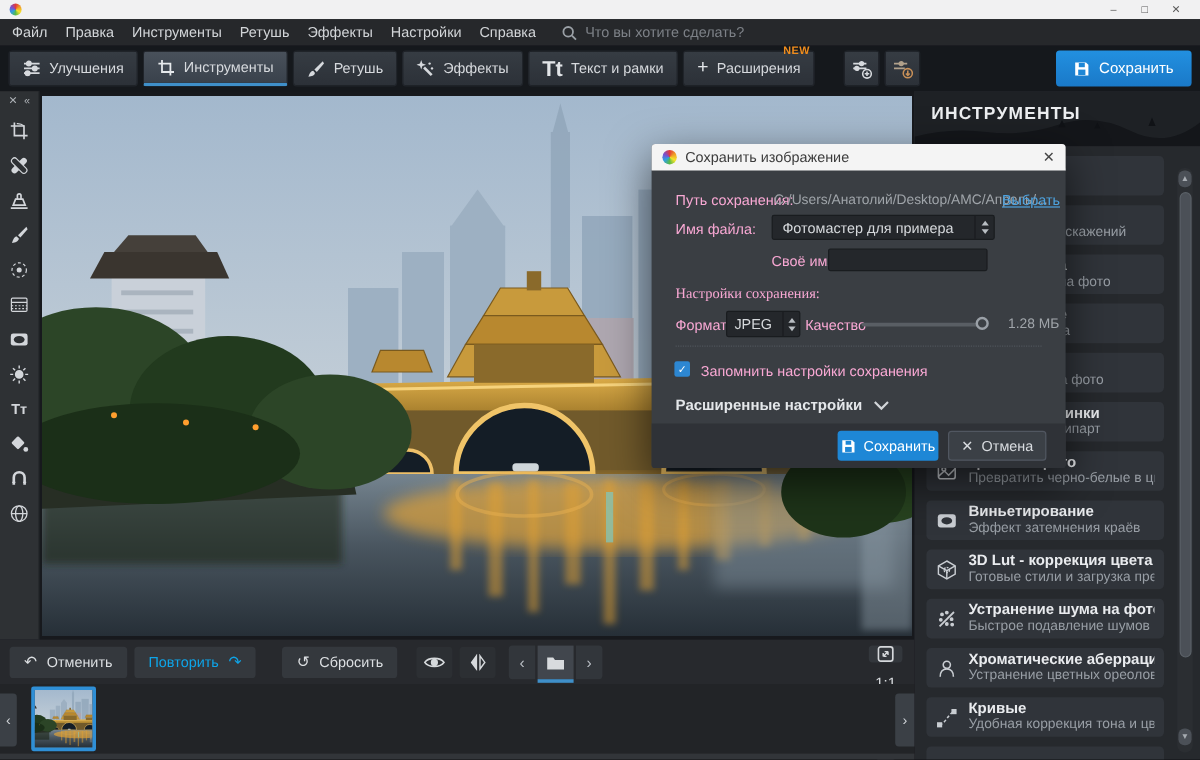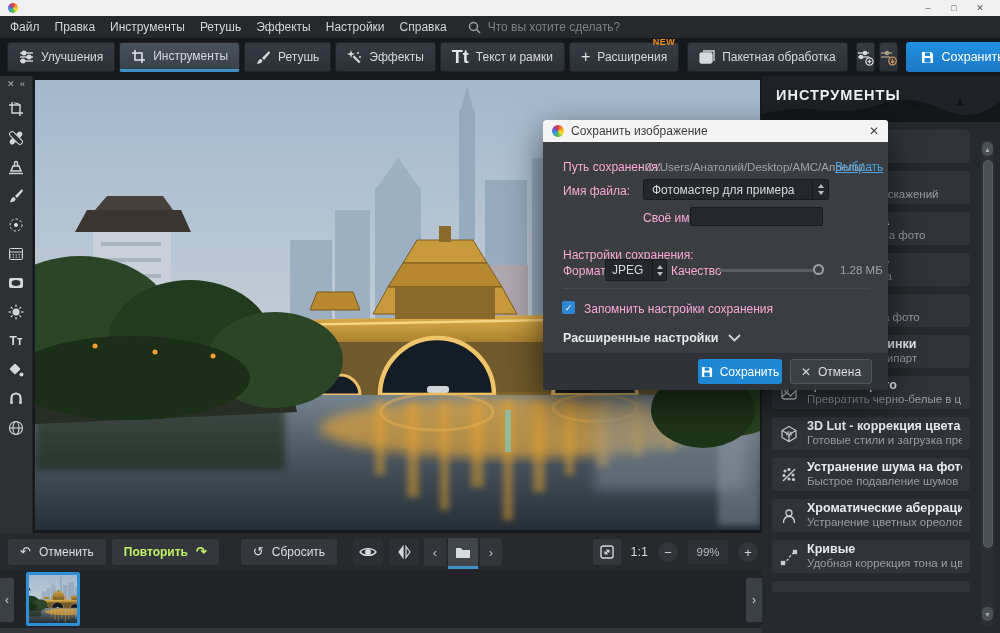--- a/index.html
+++ b/index.html
@@ -55,30 +55,30 @@
   .t-sub { font-size:11.5px; color:#989ea5; white-space:nowrap; }
   .tool-stub { height:11px; background:#30343a; border-radius:4px 4px 0 0; }
   .scrollbar { position:absolute; right:6px; top:64px; width:13px; height:487px; background:#2b2e32; border-radius:6px; }
   .sb-up,.sb-down { position:absolute; left:1px; width:11px; height:14px; background:#4b5057; border-radius:5px; color:#a6abb1; font-size:7px; display:flex; align-items:center; justify-content:center; }
   .sb-up { top:2px; } .sb-down { bottom:6px; }
   .sb-thumb { position:absolute; left:1.5px; top:20px; width:10px; height:388px; background:#4b5057; border:1px solid #5a6067; border-radius:5px; }
 
   
   #bottombar { position:absolute; left:0; top:533px; width:762px; height:37px; background:#27292d; display:flex; align-items:center; padding:0 8px; gap:6px; }
   .bb-btn { height:26px; background:#34383d; border-radius:3px; display:flex; align-items:center; gap:8px; padding:0 12px; font-size:12px; color:#dcdfe2; white-space:nowrap; }
-  .bb-btn.dim { color:#bef264;font-weight:bold; }
+  .bb-btn.dim { color:#0ea5e9; }
   .bb-ico { width:30px; height:26px; background:#2c2f33; border-radius:3px; display:flex; align-items:center; justify-content:center; color:#d6d9dc; }
   .arr { font-size:13px; }
   .navgroup { position:absolute; left:424px; top:5px; display:flex; gap:2px; }
   .navgroup .ntile { width:22px; height:28px; background:#32363b; display:flex; align-items:center; justify-content:center; color:#b9bec4; font-size:13px; }
   .navgroup .ntile:first-child { border-radius:3px 0 0 3px; }
   .navgroup .ntile:last-child { border-radius:0 3px 3px 0; }
   .navgroup .nfolder { position:relative; width:30px; height:28px; background:#41464d; display:flex; align-items:center; justify-content:center; }
   .navgroup .nfolder::after { content:""; position:absolute; left:0; bottom:-3px; width:100%; height:3px; background:#3f8fc9; }
-  .zoomctrl { position:absolute; right:4px; top:5px; display:flex; align-items:center; gap:10px; height:28px; }
+  .zoomctrl { position:absolute; right:4px; top:5px; display:flex; align-items:center; gap:10px; height:28px;flex-direction:column; }
   .zc-tile { width:28px; height:26px; background:#33373c; border-radius:3px; display:flex; align-items:center; justify-content:center; color:#d6d9dc; }
   .zc-ratio { font-size:12.5px; color:#d6d9dc; }
   .zc-round { width:20px; height:20px; border-radius:50%; background:#33373c; color:#d6d9dc; display:flex; align-items:center; justify-content:center; font-size:13px; line-height:1; }
   .zc-level { width:40px; height:24px; background:#2d3034; border-radius:3px; display:flex; align-items:center; justify-content:center; font-size:11.5px; color:#b9bec3; }
 
   
   #filmstrip { position:absolute; left:0; top:570px; width:762px; height:63px; background:#222427; }
   .fs-prev { position:absolute; left:0; top:8px; width:14px; height:44px; background:#3b4046; border-radius:0 3px 3px 0; display:flex; align-items:center; justify-content:center; color:#cfd3d7; font-size:12px; }
   .fs-next { position:absolute; left:746px; top:8px; width:16px; height:44px; background:#3b4046; border-radius:3px 0 0 3px; display:flex; align-items:center; justify-content:center; color:#cfd3d7; font-size:12px; }
   .fs-thumb { position:absolute; left:26px; top:2px; width:54px; height:54px; border:3px solid #2f8fd6; border-radius:2px; overflow:hidden; background:#44525e; }
@@ -305,29 +305,20 @@
   <div class="tab">
     <span style="font-weight:bold;font-size:18px;color:#e2e5e8">Tt</span>
     <span>Текст и рамки</span>
   </div>
   <div class="tab">
     <span style="font-size:16px;color:#e2e5e8;line-height:1">+</span>
     <span>Расширения</span>
     <span class="nbadge">NEW</span>
   </div>
   <span class="gap8"></span>
-  <div class="tab">
-    <span>
-        <svg width="16" height="14" viewBox="0 0 16 14" fill="none" stroke="#d6d9dd" stroke-width="1.3">
-          <rect x="1" y="3" width="12" height="10" rx="1.5" fill="#d6d9dd"></rect>
-          <path d="M4,1 H15 V11"></path>
-        </svg>
-      </span>
-    <span>Пакетная обработка</span>
-  </div>
   <span class="gap8"></span>
   <div class="iconbtn">
     <svg width="17" height="17" viewBox="0 0 17 17" stroke="#d6d9dd" stroke-width="1.3" fill="none">
         <line x1="1" y1="4" x2="12" y2="4"></line>
         <circle cx="8" cy="4" r="1.6" fill="#d6d9dd"></circle>
         <line x1="1" y1="8" x2="12" y2="8"></line>
         <circle cx="4" cy="8" r="1.6" fill="#d6d9dd"></circle>
         <circle cx="12.5" cy="12.5" r="3.6"></circle>
         <line x1="12.5" y1="10.6" x2="12.5" y2="14.4"></line>
         <line x1="10.6" y1="12.5" x2="14.4" y2="12.5"></line>
@@ -541,20 +532,32 @@
             <circle cx="6.5" cy="7" r="1.5"></circle>
           </svg>
         </span>
       <span class="t-txt">
           <span class="t-title">Цветные фото</span>
           <span class="t-sub">Превратить черно-белые в цветные</span>
         </span>
     </div>
     <div class="tool-item">
       <span class="t-ic">
+          <svg viewBox="0 0 18 18" width="18" height="18">
+            <rect x="1.5" y="3.5" width="15" height="11" rx="2.5" fill="currentColor"></rect>
+            <ellipse cx="9" cy="9" rx="4.5" ry="3" fill="#30343a"></ellipse>
+          </svg>
+        </span>
+      <span class="t-txt">
+          <span class="t-title">Виньетирование</span>
+          <span class="t-sub">Эффект затемнения краёв</span>
+        </span>
+    </div>
+    <div class="tool-item">
+      <span class="t-ic">
           <svg viewBox="0 0 18 18" width="18" height="18" stroke="currentColor" stroke-width="1.2" fill="none">
             <polygon points="9,1.5 16,5.5 16,12.5 9,16.5 2,12.5 2,5.5"></polygon>
             <polyline points="2,5.5 9,9.5 16,5.5"></polyline>
             <line x1="9" y1="9.5" x2="9" y2="16.5"></line>
             <circle cx="9" cy="9" r="2.2" stroke-dasharray="1.5 1"></circle>
           </svg>
         </span>
       <span class="t-txt">
           <span class="t-title">3D Lut - коррекция цвета</span>
           <span class="t-sub">Готовые стили и загрузка пресетов</span>
@@ -708,21 +711,21 @@
     <span class="sval">Фотомастер для примера</span>
     <span class="spinner">
         <span class="tri-up"></span>
         <span class="tri-dn"></span>
       </span>
   </div>
 
   <span class="drow" style="left:100px; top:91px;">Своё имя</span>
   <input class="dinput" style="left: 147px; top: 87px; width: 133px; height: 19px;" value="">
 
-  <span class="drow" style="left:20px; top:128px;">Настройки сохранения:</span>
+  <span class="drow" style="left:20px; top:117px;font-family:Liberation Serif, serif;">Настройки сохранения:</span>
 
   <span class="drow" style="left:20px; top:144px;">Формат</span>
   <div class="dselect" style="left:62px; top:139px; width:62px; height:22px;">
     <span class="sval" style="padding-left:6px">JPEG</span>
     <span class="spinner" style="width:14px">
         <span class="tri-up"></span>
         <span class="tri-dn"></span>
       </span>
   </div>
   <span class="drow" style="left:128px; top:144px;">Качество</span>

